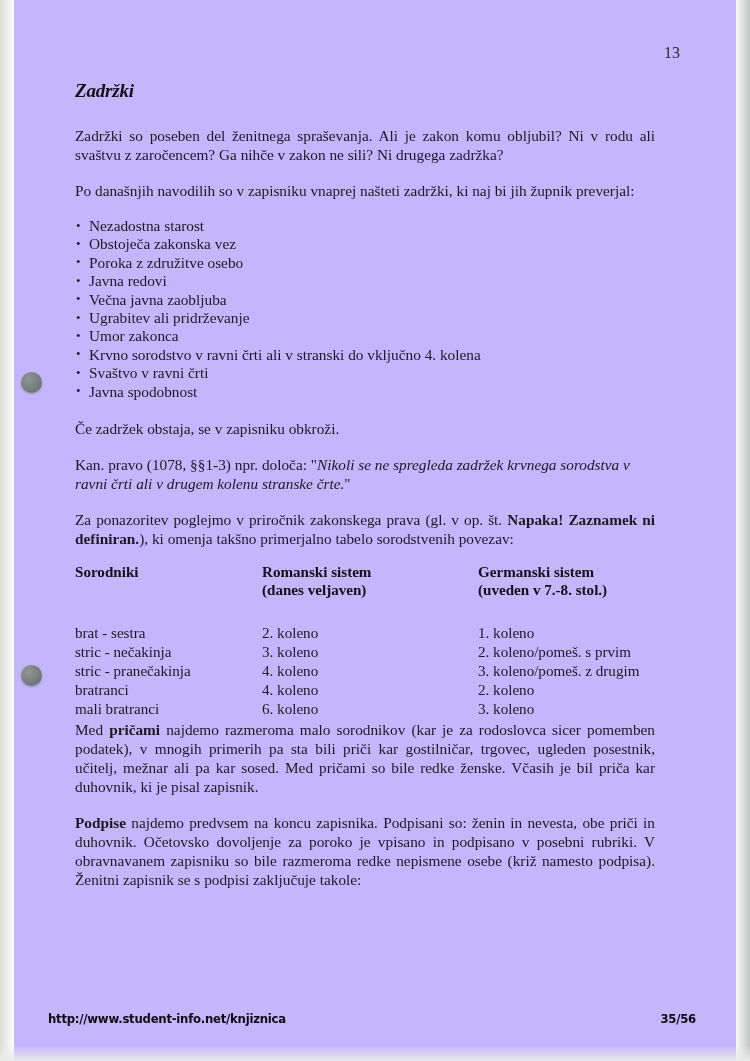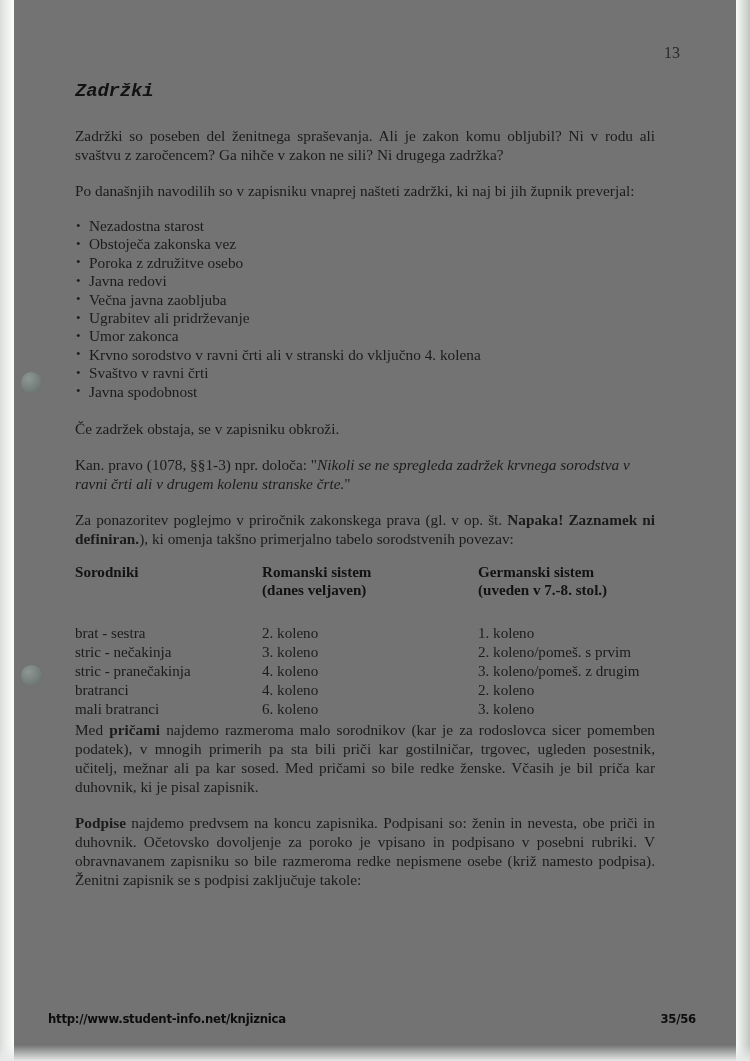--- a/index.html
+++ b/index.html
@@ -7,21 +7,21 @@
     padding: 0;
     background: #ffffff;
   }
   body {
     font-family: "Liberation Serif", serif;
   }
   .page {
     position: relative;
     width: 750px;
     height: 1061px;
-    background: #737373;
+    background: #c4b5fd;
     overflow: hidden;
   }
   
   .edge-left {
     position: absolute;
     left: 0; top: 0;
     width: 14px; height: 1061px;
     background: linear-gradient(to right, #d9dcda 0%, #e9ebe9 35%, #fbfcfb 100%);
     pointer-events: none;
   }
@@ -56,21 +56,21 @@
     text-align: right;
     font-size: 16px;
     color: #2a2a2a;
   }
   .content {
     position: absolute;
     left: 75px; top: 80px;
     width: 580px;
   }
   h1.heading {
-    font-family: Liberation Mono, monospace;
+    font-family: Liberation Serif, serif;
     font-style: italic;
     font-weight: bold;
     font-size: 19px;
     margin: 0 0 24px 0;
     letter-spacing: -0.2px;
     color: #121212;
   }
   p.para {
     font-size: 15.3px;
     line-height: 19px;

